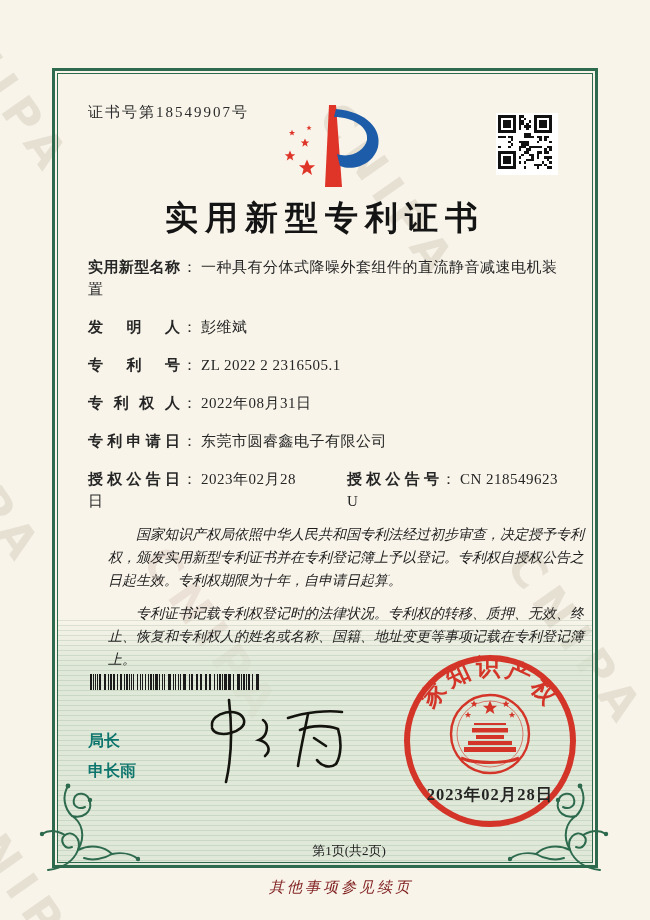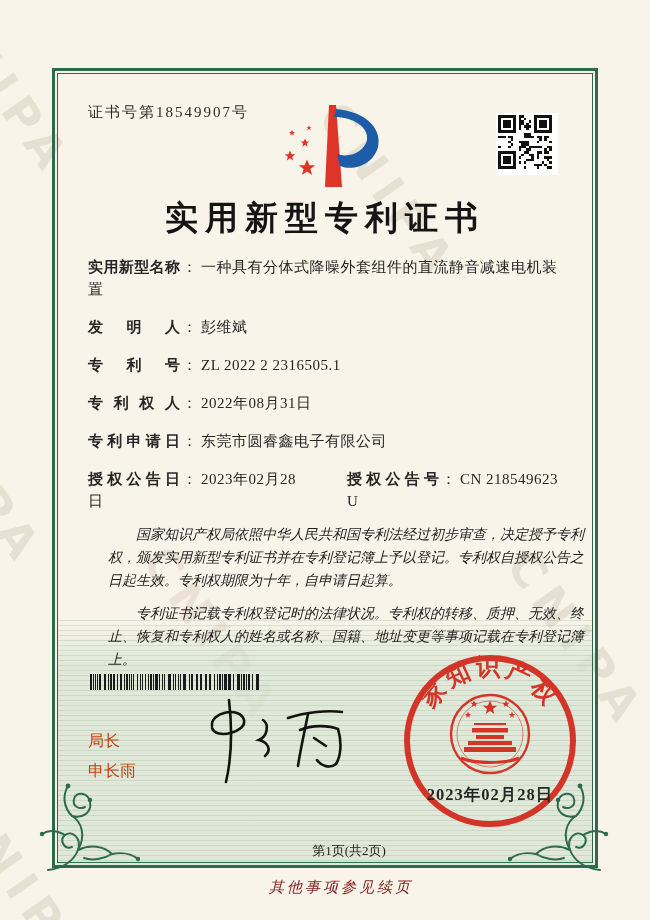--- a/index.html
+++ b/index.html
@@ -40,21 +40,21 @@
   .val{letter-spacing:0.5px;}
   .frow.grant{display:flex;justify-content:space-between;gap:43px;}
 
   .paras{position:absolute;left:88px;top:524px;width:476px;font-size:14px;line-height:1.64;
          color:#1c1c1c;font-style:italic;text-align:justify;margin-left:20px;}
   .paras p{margin:0 0 10px 0;text-indent:2em;}
 
   .barcode{position:absolute;left:90px;top:674px;width:170px;height:16px;}
 
   .officer{position:absolute;left:88px;top:726px;font-family:"Liberation Sans","DejaVu Sans",sans-serif;
-           font-size:16px;color:#c2410c;line-height:30px;}
+           font-size:16px;color:#0f766e;line-height:30px;font-weight:bold;}
   .signature{position:absolute;left:190px;top:694px;width:165px;height:95px;color:#14140f;}
 
   .seal{position:absolute;left:401px;top:652px;width:178px;height:178px;}
 
   .page-indicator{position:absolute;left:0;top:842px;width:100%;text-align:center;font-size:13px;color:#222;padding-left:24px;}
   .cont-note{position:absolute;left:16px;top:878px;width:100%;text-align:center;
              font-size:15px;font-style:italic;letter-spacing:3px;color:#7f1d1d;}
 </style>
 </head>
 <body>

